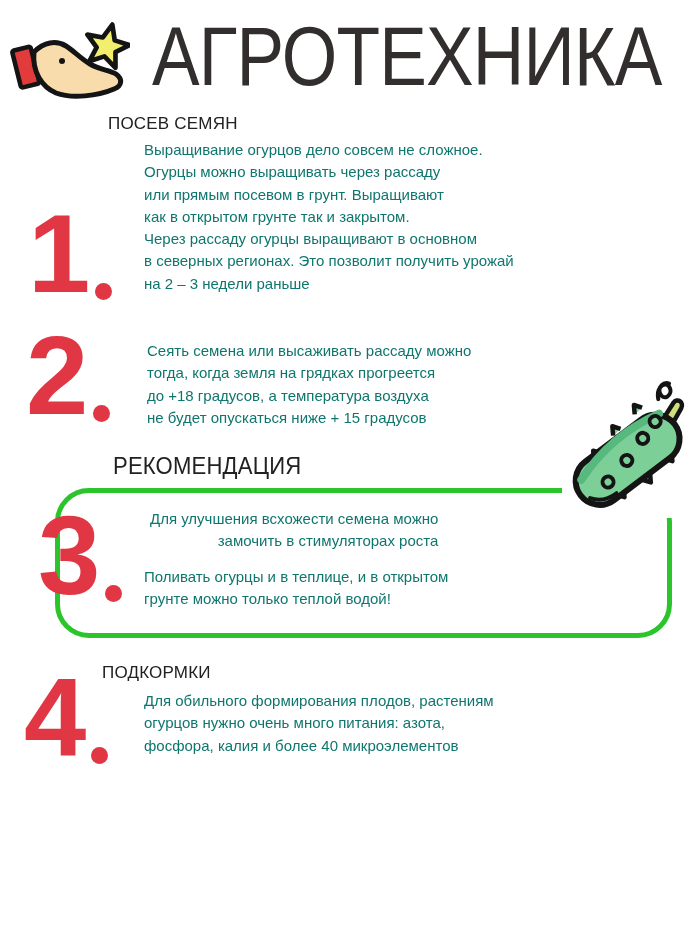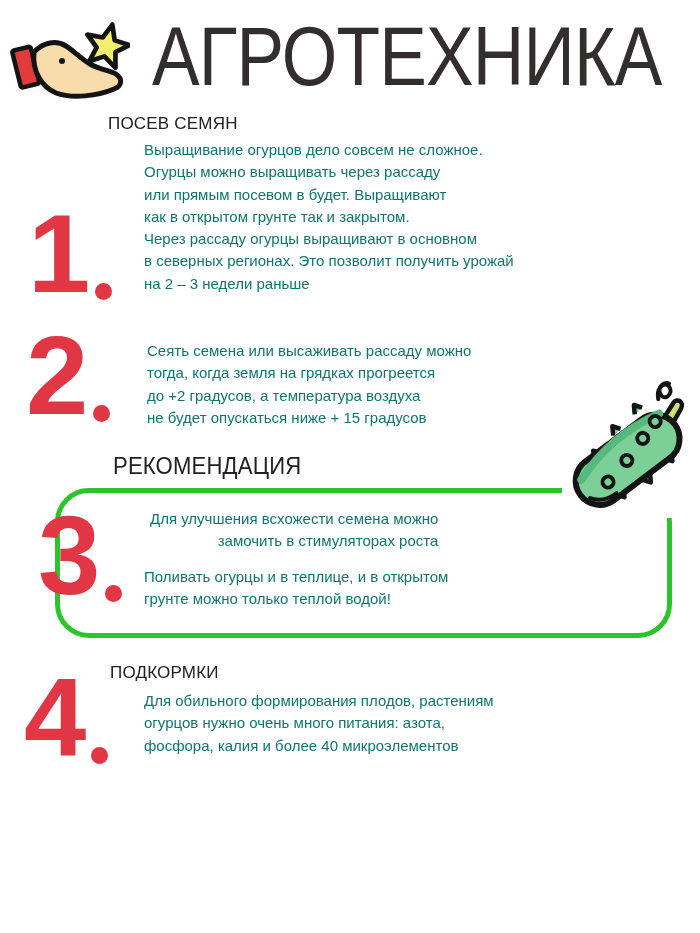--- a/index.html
+++ b/index.html
@@ -48,34 +48,34 @@
       <circle cx="52" cy="55" r="3" fill="#141414"></circle>
     </svg>
   </div>
 
   <div class="title">АГРОТЕХНИКА</div>
 
   <div class="h" style="left:108px;top:114px;">ПОСЕВ СЕМЯН</div>
   <div class="para" style="left:108px;top:139px;">
     <div class="ln">Выращивание огурцов дело совсем не сложное.</div>
     <div class="ln">Огурцы можно выращивать через рассаду</div>
-    <div class="ln">или прямым посевом в будет. Выращивают</div>
+    <div class="ln">или прямым посевом в грунт. Выращивают</div>
     <div class="ln">как в открытом грунте так и закрытом.</div>
     <div class="ln">Через рассаду огурцы выращивают в основном</div>
     <div class="ln">в северных регионах. Это позволит получить урожай</div>
     <div class="ln">на 2 – 3 недели раньше</div>
   </div>
   <div class="bignum" style="left:28px;top:198px;">
     <span>1</span><span class="numdot"></span>
   </div>
 
   <div class="para" style="left:111px;top:340px;">
     <div class="ln">Сеять семена или высаживать рассаду можно</div>
     <div class="ln">тогда, когда земля на грядках прогреется</div>
-    <div class="ln">до +2 градусов, а температура воздуха</div>
+    <div class="ln">до +18 градусов, а температура воздуха</div>
     <div class="ln">не будет опускаться ниже + 15 градусов</div>
   </div>
   <div class="bignum" style="left:26px;top:320px;">
     <span>2</span><span class="numdot"></span>
   </div>
 
   <div class="h" style="left:113px;top:452px;font-size:24px;transform:scaleX(0.92);transform-origin:left top;">РЕКОМЕНДАЦИЯ</div>
   <div class="recbox"></div>
 
   <div class="para" style="left:114px;top:508px;text-align:right;">
@@ -109,21 +109,21 @@
         <g fill="#7ccf97" stroke="#141414" stroke-width="4">
           <circle cx="38" cy="84" r="5.5"></circle>
           <circle cx="66" cy="78" r="5.5"></circle>
           <circle cx="92" cy="70" r="5.5"></circle>
           <circle cx="112" cy="64" r="5.5"></circle>
         </g>
       </g>
     </svg>
   </div>
 
-  <div class="h" style="left:110px;top:663px;">ПОДКОРМКИ</div>
+  <div class="h" style="left:102px;top:663px;">ПОДКОРМКИ</div>
   <div class="para" style="left:108px;top:690px;">
     <div class="ln">Для обильного формирования плодов, растениям</div>
     <div class="ln">огурцов нужно очень много питания: азота,</div>
     <div class="ln">фосфора, калия и более 40 микроэлементов</div>
   </div>
   <div class="bignum" style="left:24px;top:662px;">
     <span>4</span><span class="numdot"></span>
   </div>
 
 </div>

